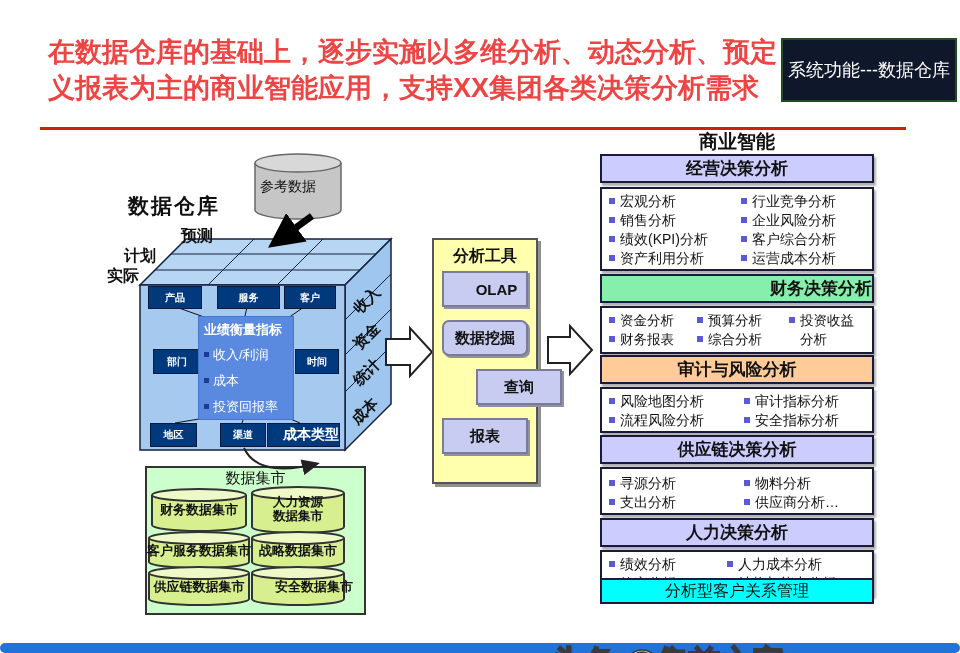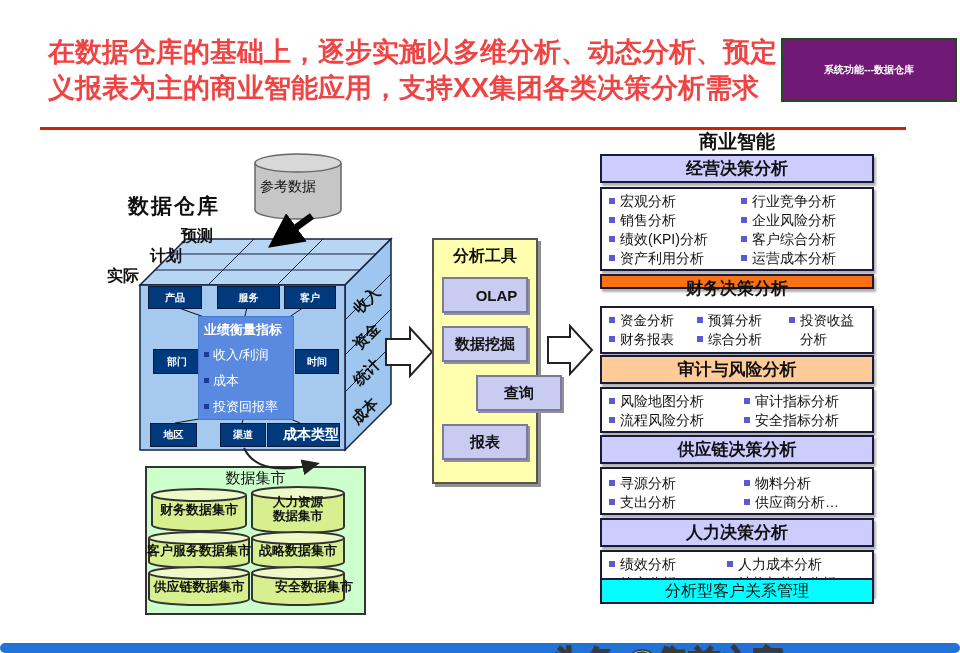--- a/index.html
+++ b/index.html
@@ -1,22 +1,22 @@
 <!DOCTYPE html>
 <html><head>
 <meta charset="utf-8">
 <style>
   html,body{margin:0;padding:0;}
   body{font-family:"Liberation Sans","DejaVu Sans",sans-serif;background:#888;}
   .slide{position:relative;width:960px;height:653px;background:#ffffff;overflow:hidden;margin:0 auto;}
   .abs{position:absolute;}
   
   .title{left:48px;top:34px;width:740px;font-size:27px;font-weight:bold;color:#ef4444;line-height:36px;}
-  .corner-tag{left:781px;top:38px;width:172px;height:60px;background:#701a75;border:2px solid #1e4d1e;
-    color:#ffffff;font-weight:bold;font-size:10px;display:flex;align-items:center;justify-content:center;}
+  .corner-tag{left:781px;top:38px;width:172px;height:60px;background:#0f172a;border:2px solid #1e4d1e;
+    color:#ffffff;font-weight:normal;font-size:18px;display:flex;align-items:center;justify-content:center;}
   .red-line{left:40px;top:127px;width:866px;height:3px;background:#cc2200;}
   
   svg.canvas{position:absolute;left:0;top:0;z-index:1;}
   
   .dw-label{left:128px;top:192px;font-size:21px;font-weight:bold;color:#111;letter-spacing:2px;}
   .layer{font-size:16px;font-weight:bold;color:#111;z-index:2;}
   .navlabel{position:absolute;z-index:2;background:#003a7c;color:#fff;font-weight:bold;font-size:10px;
     display:flex;align-items:center;justify-content:center;border:1px solid #0a1a3a;white-space:nowrap;}
   .metrics{left:198px;top:316px;width:96px;height:104px;background:#5a8ae0;border:1px solid #4477cc;z-index:2;
     color:#fff;box-sizing:border-box;padding:4px 2px 0 5px;}
@@ -154,21 +154,21 @@
       </g>
     </g>
 
     <polygon points="386,339 410,339 410,328 432,352 410,376 410,365 386,365" fill="#ffffff" stroke="#222" stroke-width="2"></polygon>
     <polygon points="548,337 570,337 570,326 592,350 570,374 570,363 548,363" fill="#ffffff" stroke="#222" stroke-width="2"></polygon>
   </svg>
 
   <div class="abs dw-label">数据仓库</div>
   <div class="abs refdata-label">参考数据</div>
   <div class="abs layer" style="left:181px;top:226px;">预测</div>
-  <div class="abs layer" style="left:150px;top:246px;">计划</div>
+  <div class="abs layer" style="left:124px;top:246px;">计划</div>
   <div class="abs layer" style="left:107px;top:266px;">实际</div>
 
   <div class="navlabel" style="left:148px;top:286px;width:52px;height:21px;">
       <span>产品</span>
     </div>
   <div class="navlabel" style="left:217px;top:286px;width:61px;height:21px;">
       <span>服务</span>
     </div>
   <div class="navlabel" style="left:284px;top:286px;width:50px;height:21px;">
       <span>客户</span>
@@ -214,24 +214,24 @@
   <div class="abs marts-title">数据集市</div>
   <div class="abs cyl-label" style="left:150px;top:501px;width:98px;">财务数据集市</div>
   <div class="abs cyl-label wrap" style="left:270px;top:495px;width:56px;">人力资源数据集市</div>
   <div class="abs cyl-label" style="left:140px;top:542px;width:118px;">客户服务数据集市</div>
   <div class="abs cyl-label" style="left:252px;top:542px;width:92px;">战略数据集市</div>
   <div class="abs cyl-label" style="left:143px;top:578px;width:112px;">供应链数据集市</div>
   <div class="abs cyl-label" style="left:260px;top:578px;width:92px;padding-left:8px;">安全数据集市</div>
 
   <div class="abs tools-box">
     <div class="tools-title">分析工具</div>
-    <div class="tool-item" style="margin-top:10px;padding-left:23px;">
+    <div class="tool-item" style="margin-top:4px;padding-left:23px;">
         <span>OLAP</span>
       </div>
-    <div class="tool-item" style="margin-top:13px;">
+    <div class="tool-item" style="margin-top:13px;border-radius:7px;">
         <span>数据挖掘</span>
       </div>
     <div class="tool-item" style="margin-top:13px;margin-left:42px;">
         <span>查询</span>
       </div>
     <div class="tool-item" style="margin-top:13px;">
         <span>报表</span>
       </div>
   </div>
 
@@ -270,21 +270,21 @@
           <span class="blt"></span>
           <span>客户综合分析</span>
         </div>
       <div class="bi-item">
           <span class="blt"></span>
           <span>运营成本分析</span>
         </div>
     </div>
   </div>
 
-  <div class="bi-header" style="top: 274px; height: 15px; line-height: 25px; background: #f97316;"><span>财务决策分析</span></div>
+  <div class="bi-header" style="top: 274px; height: 29px; line-height: 25px; background: #86efac; text-align: right;"><span>财务决策分析</span></div>
   <div class="bi-body sm" style="top:306px;height:48px;">
     <div class="bi-col" style="width:88px;">
       <div class="bi-item">
           <span class="blt"></span>
           <span>资金分析</span>
         </div>
       <div class="bi-item">
           <span class="blt"></span>
           <span>财务报表</span>
         </div>

